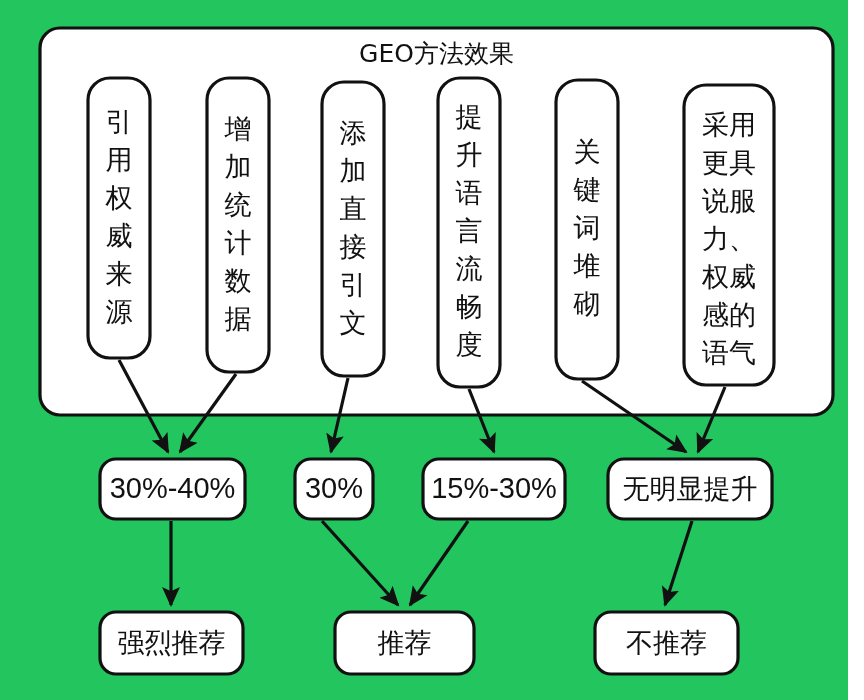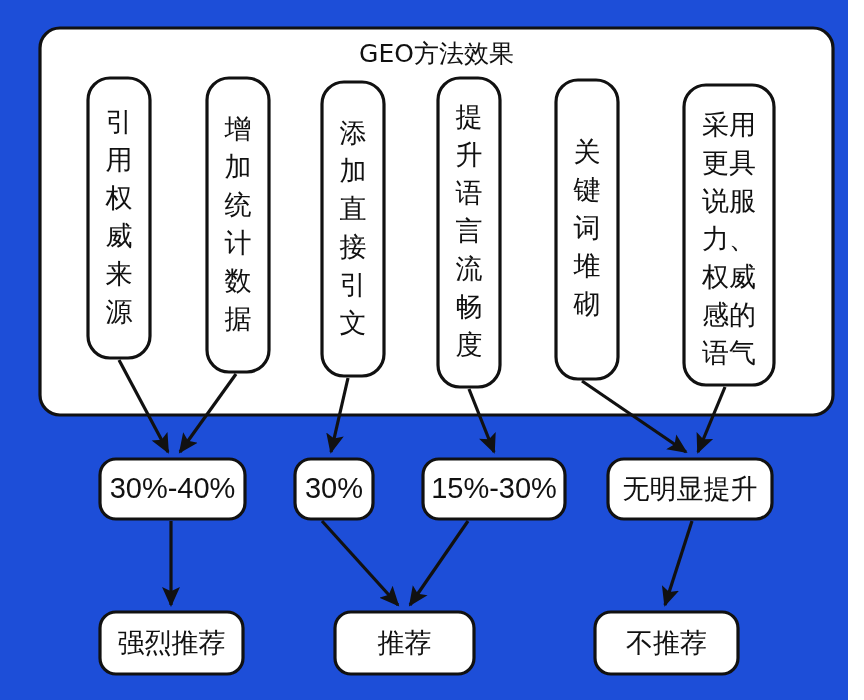--- a/index.html
+++ b/index.html
@@ -10,21 +10,21 @@
   body {
     width: 864px;
     height: 700px;
     overflow: hidden;
     font-family: "DejaVu Sans", "Liberation Sans", sans-serif;
   }
   #diagram-root {
     position: relative;
     width: 848px;
     height: 700px;
-    background: #1d4ed8;
+    background: #22c55e;
   }
   svg.diagram {
     display: block;
     width: 864px;
     height: 700px;
   }
   .node-shape {
     fill: #ffffff;
     stroke: #111111;
     stroke-width: 3.2;

